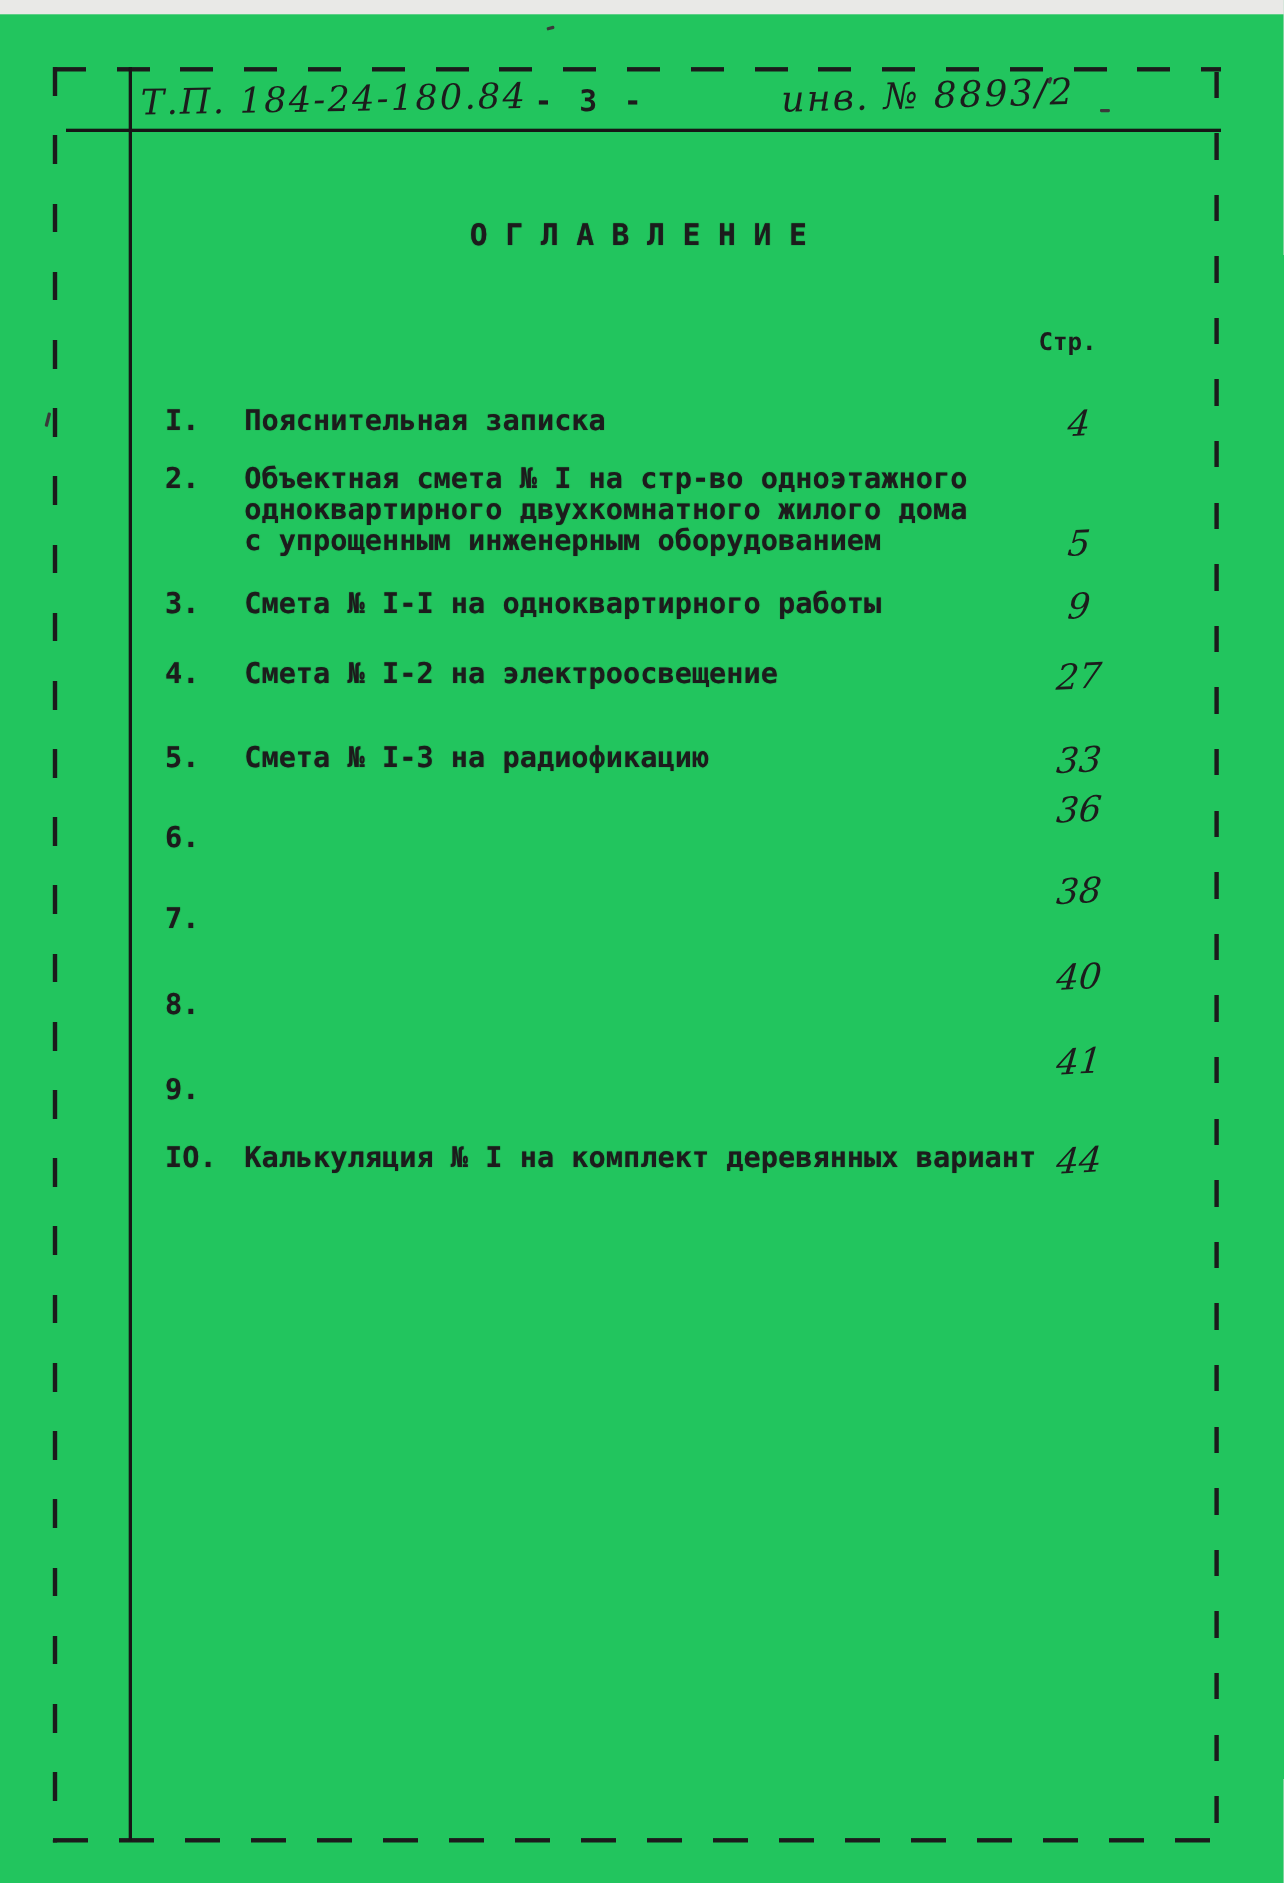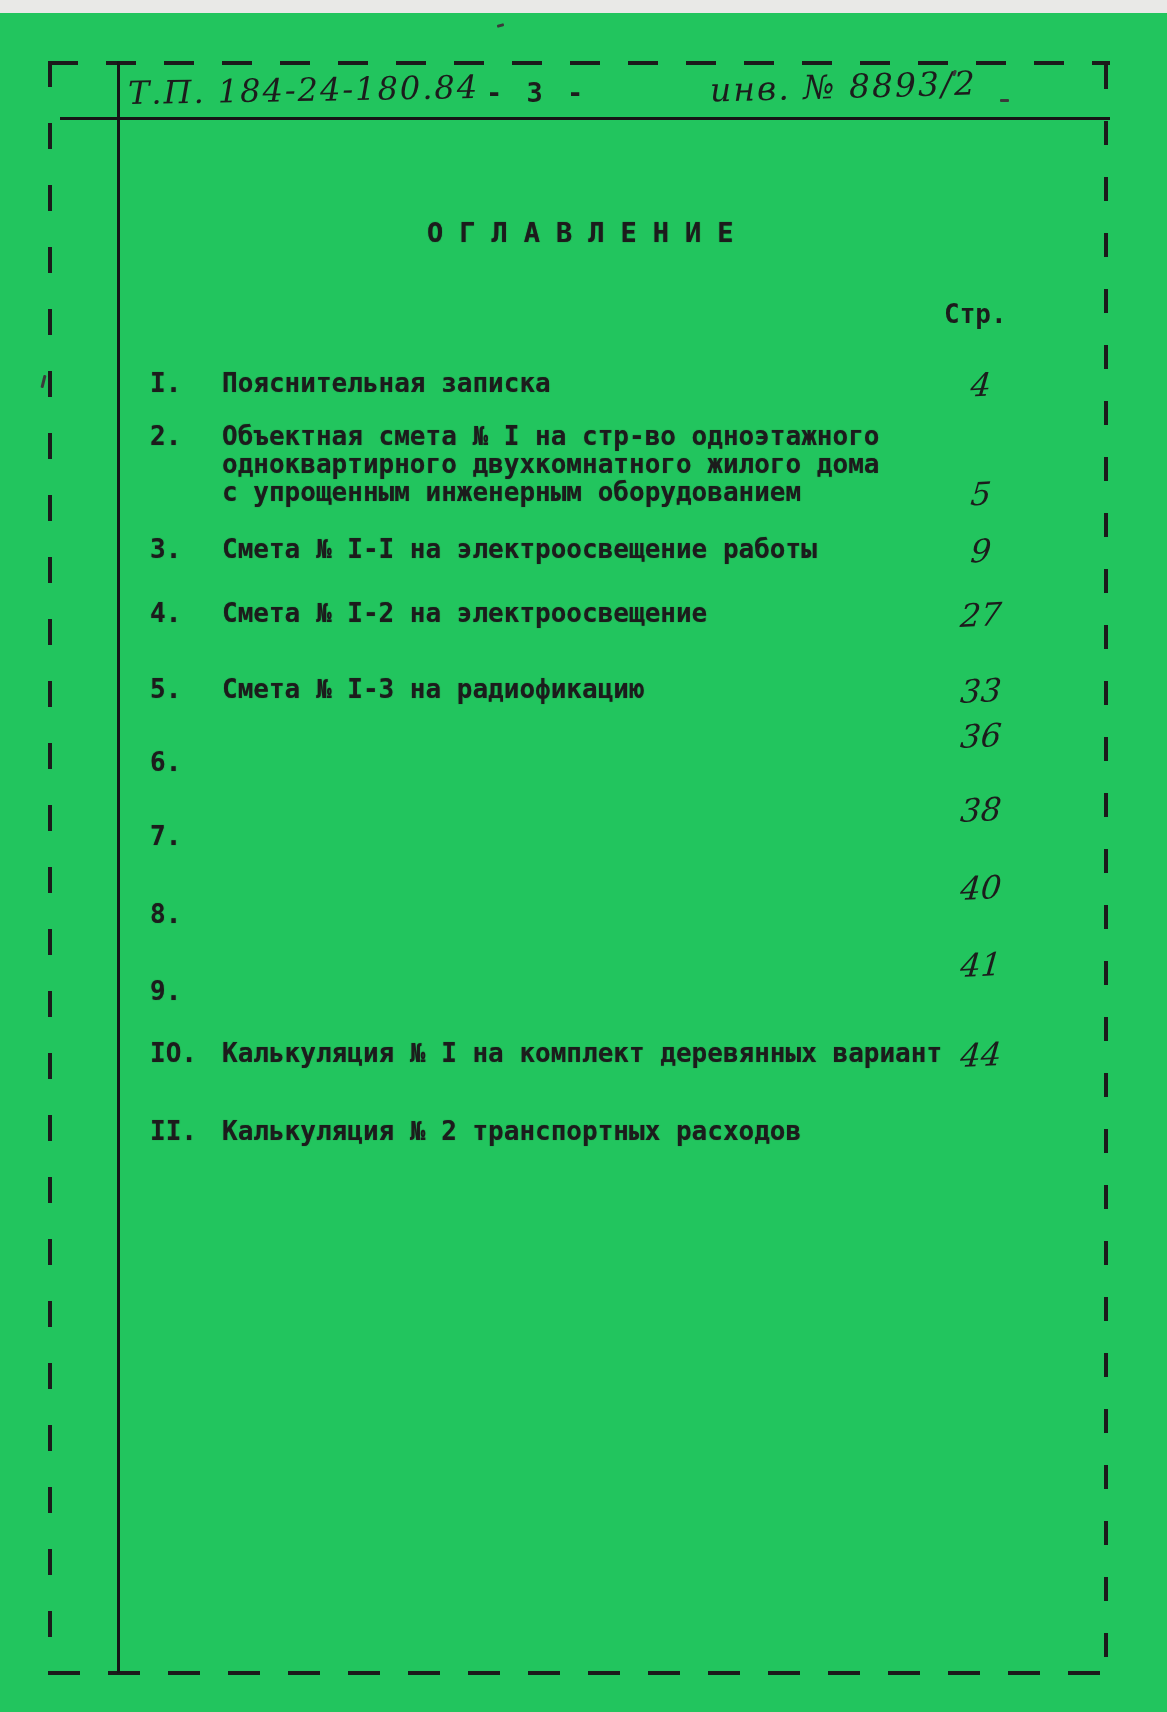--- a/index.html
+++ b/index.html
@@ -53,28 +53,28 @@
   }
   .hdr-inv{
     position:absolute;left:710px;top:54px;
     font-family:"DejaVu Serif", serif;
     font-style:italic;font-size:33px;letter-spacing:2px;
     transform:rotate(-1.5deg);
     white-space:nowrap;
   }
   
   .doc-title{
-    position:absolute;left:427px;top:204px;
+    position:absolute;left:427px;top:186px;
     font-size:27px;font-weight:bold;letter-spacing:16px;
     white-space:nowrap;
     text-shadow:0 0 1px rgba(20,20,20,.65);
   }
   .col-header{
     position:absolute;left:944px;top:286px;
-    font-size:26px;font-weight:bold;
+    font-size:22px;font-weight:bold;
     white-space:nowrap;
   }
   .toc{
     position:absolute;left:150px;top:0;width:900px;height:1712px;
   }
   .toc-row{position:absolute;left:0;width:900px;}
   .toc-row:nth-child(1){top:356px;}
   .toc-row:nth-child(2){top:409px;}
   .toc-row:nth-child(3){top:522px;}
   .toc-row:nth-child(4){top:586px;}
@@ -137,21 +137,21 @@
   <div class="toc-row">
     <span class="toc-num">2.</span>
     <span class="toc-text">Объектная смета № I на стр-во одноэтажного
 одноквартирного двухкомнатного жилого дома
 с упрощенным инженерным оборудованием</span>
     <span class="toc-page">5</span>
   </div>
 
   <div class="toc-row">
     <span class="toc-num">3.</span>
-    <span class="toc-text">Смета № I-I на электроосвещение работы</span>
+    <span class="toc-text">Смета № I-I на одноквартирного работы</span>
     <span class="toc-page">9</span>
   </div>
 
   <div class="toc-row">
     <span class="toc-num">4.</span>
     <span class="toc-text">Смета № I-2 на электроосвещение</span>
     <span class="toc-page">27</span>
   </div>
 
   <div class="toc-row">
@@ -179,25 +179,20 @@
     <span class="toc-num">9.</span>
     <span class="toc-page">41</span>
   </div>
 
   <div class="toc-row">
     <span class="toc-num">IO.</span>
     <span class="toc-text">Калькуляция № I на комплект деревянных вариант</span>
     <span class="toc-page">44</span>
   </div>
 
-  <div class="toc-row">
-    <span class="toc-num">II.</span>
-    <span class="toc-text">Калькуляция № 2 транспортных расходов</span>
-    <span class="toc-page"></span>
-  </div>
 </div>
 
   <div class="speck speck-top"></div>
   <div class="speck speck-margin"></div>
   <div class="speck speck-inv1"></div>
   <div class="speck speck-inv2"></div>
 
 </div>
 
 </body></html>

